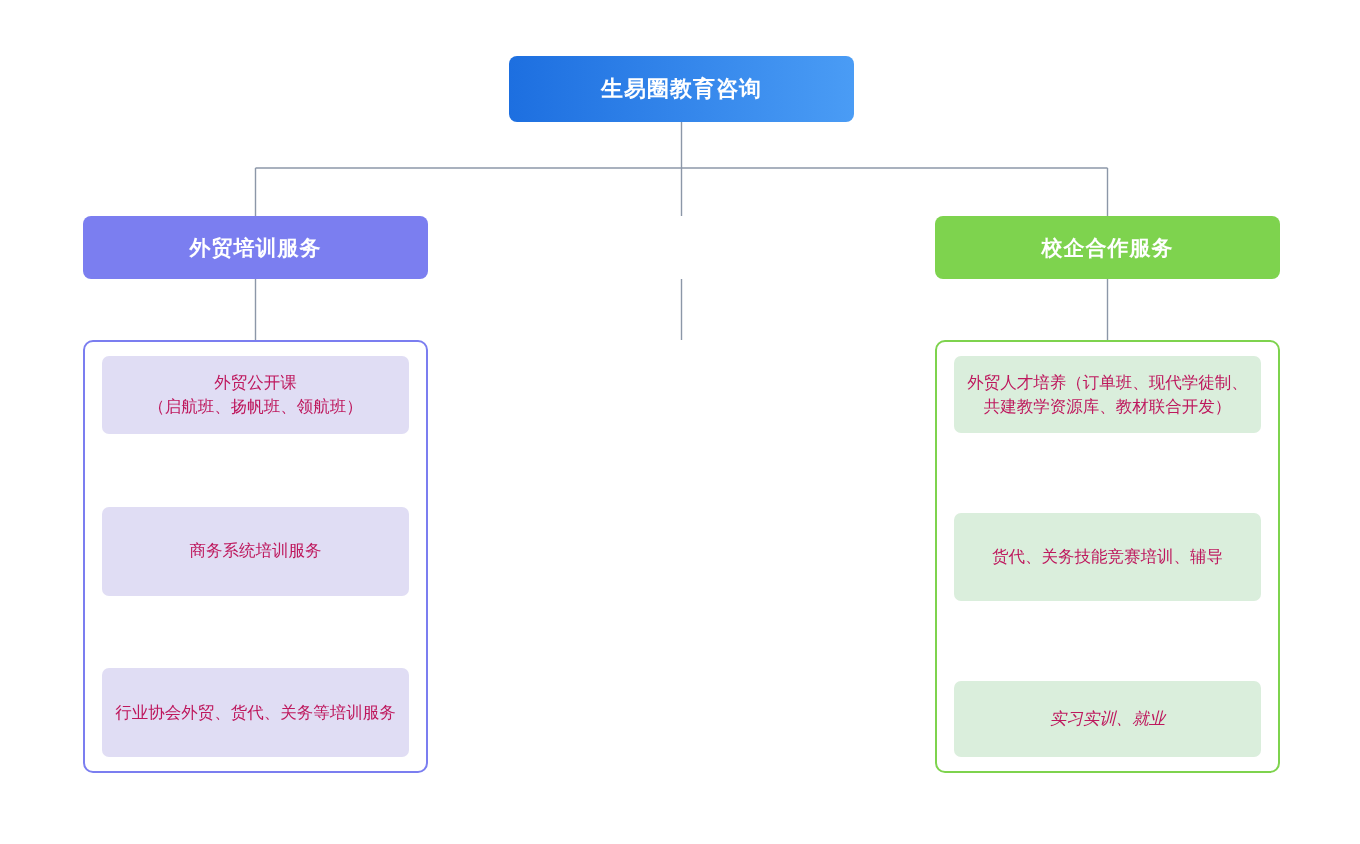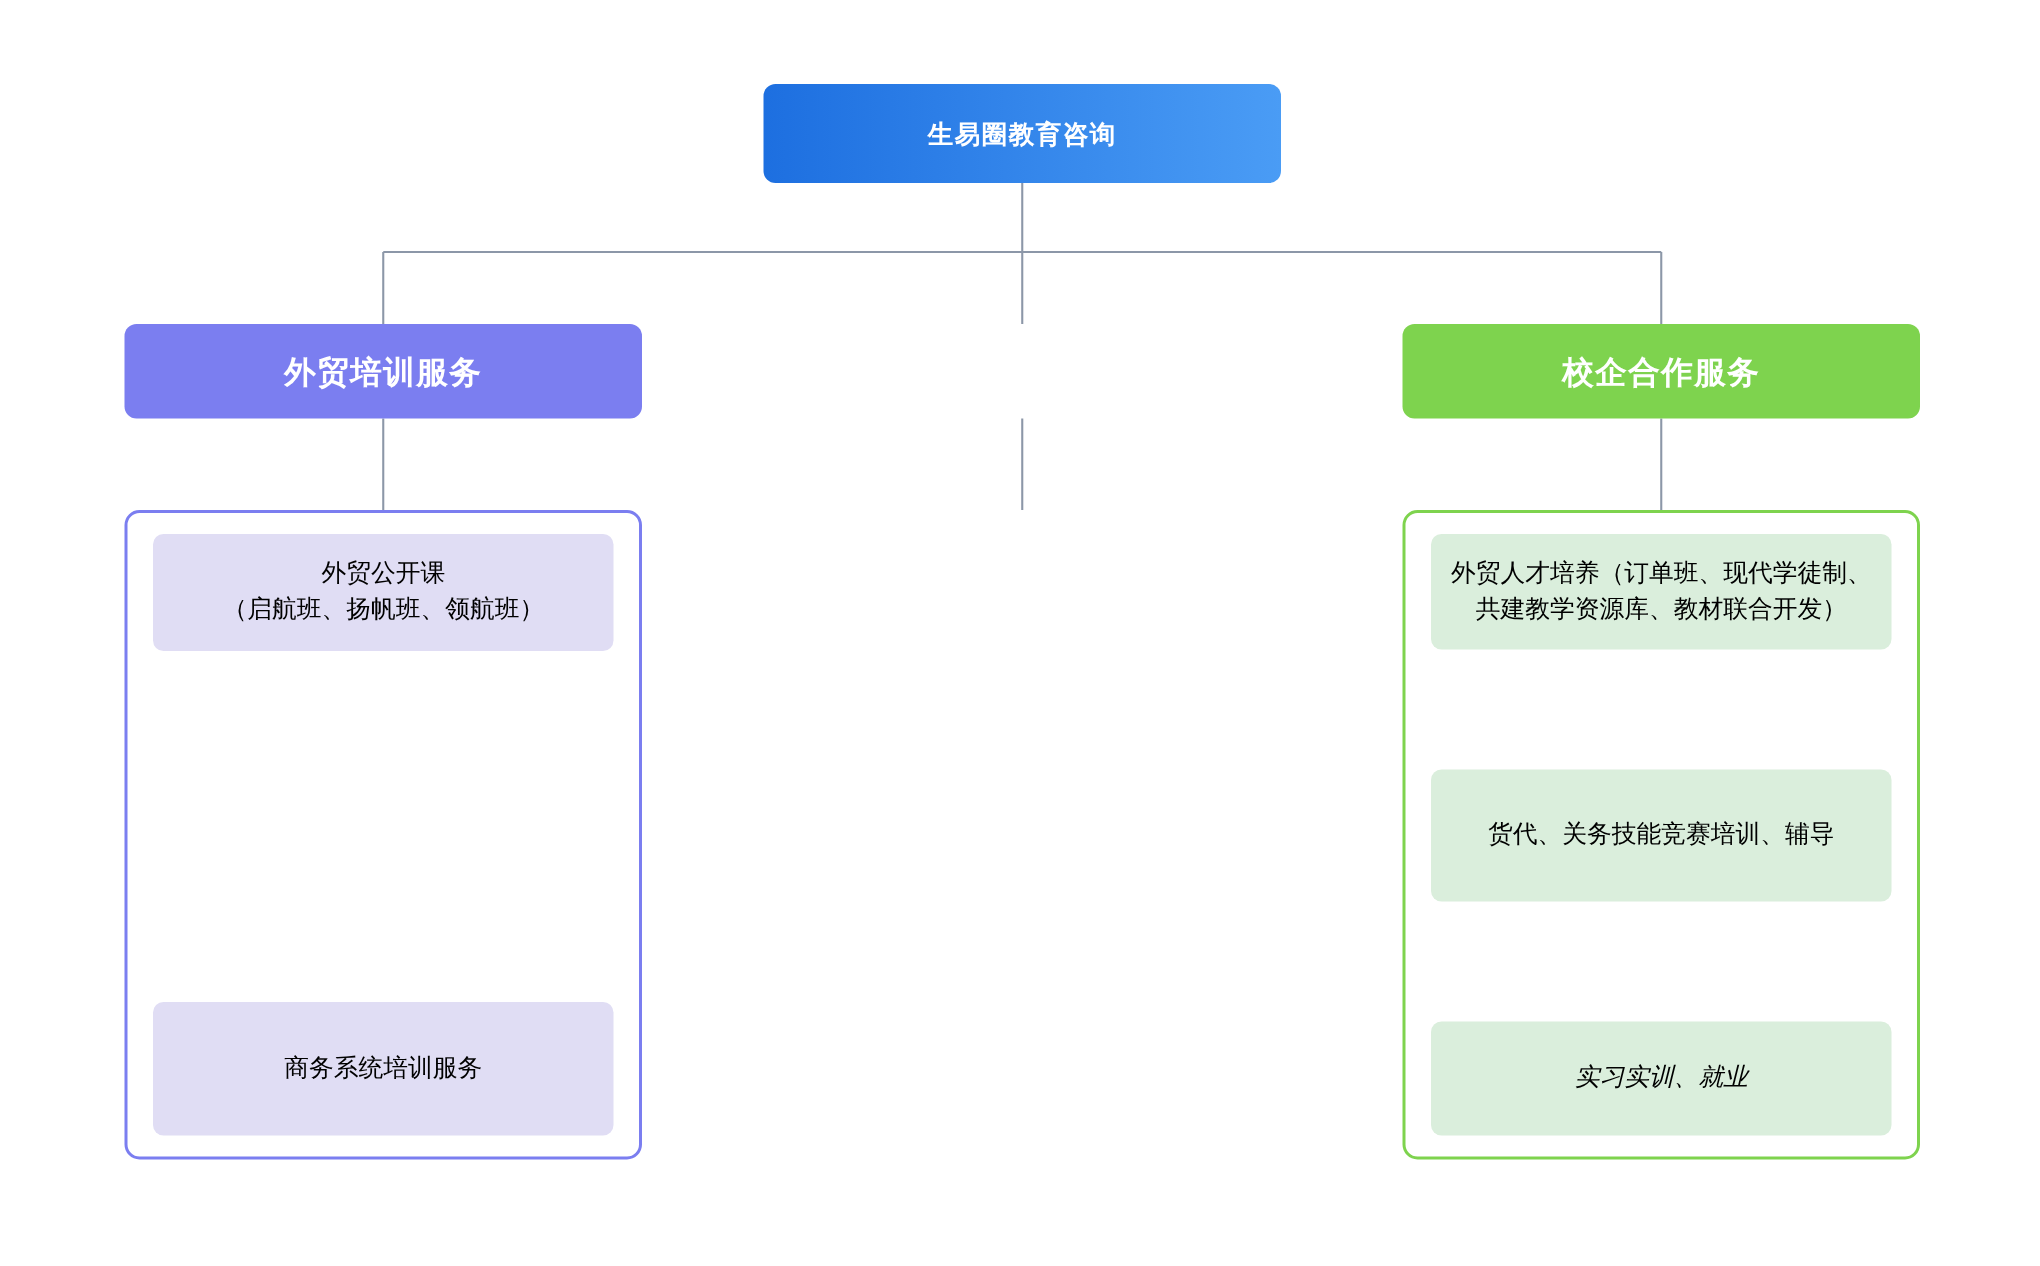--- a/index.html
+++ b/index.html
@@ -41,21 +41,21 @@
     width: 345px;
     height: 66px;
     border-radius: 8px;
     display: flex;
     align-items: center;
     justify-content: center;
     box-sizing: border-box;
   }
   .root-node .node-title {
     color: #ffffff;
-    font-size: 17px;
+    font-size: 22px;
     font-weight: bold;
     letter-spacing: 1px;
   }
 
   
   .branch {
     position: absolute;
     top: 216px;
     border-radius: 31px;
   }
@@ -92,21 +92,21 @@
   }
 
   .panel-item {
     border-radius: 7px;
     display: flex;
     align-items: center;
     justify-content: center;
     text-align: center;
     box-sizing: border-box;
     padding: 24px 10px;
-    color: #000000;
+    color: #be185d;
     font-size: 16.5px;
     line-height: 1.45;
     white-space: pre-line;
   }
 
   
   .branch-1 .panel-item:nth-child(1) { height: 78px; }
   .branch-1 .panel-item:nth-child(2) { height: 89px; }
   .branch-1 .panel-item:nth-child(3) { height: 89px; }
   .branch-1 .panel-item:nth-child(4) { height: 89px; }
@@ -146,20 +146,21 @@
   </div>
 
   <div class="branch branch-1" id="branch-1" style="left:83px;">
     <div class="branch-header" id="branch-header-1" style="background: rgb(123, 126, 240);">
       <span class="header-title">外贸培训服务</span>
     </div>
     <div class="branch-panel" id="branch-panel-1" style="border-color: rgb(123, 126, 240);">
       <div class="panel-item" style="background: rgb(224, 221, 244);">外贸公开课
 （启航班、扬帆班、领航班）</div>
       <div class="panel-item" style="background: rgb(224, 221, 244);">商务系统培训服务</div>
+      <div class="panel-item" style="background: rgb(224, 221, 244);">行业协会外贸、货代、关务等培训服务</div>
     </div>
   </div>
 
 
   <div class="branch branch-3" id="branch-3" style="left:935px;">
     <div class="branch-header" id="branch-header-3" style="background: rgb(126, 211, 78); text-align: right;">
       <span class="header-title">校企合作服务</span>
     </div>
     <div class="branch-panel" id="branch-panel-3" style="border-color: rgb(126, 211, 78);">
       <div class="panel-item" style="background: rgb(218, 238, 220);">外贸人才培养（订单班、现代学徒制、共建教学资源库、教材联合开发）</div>

